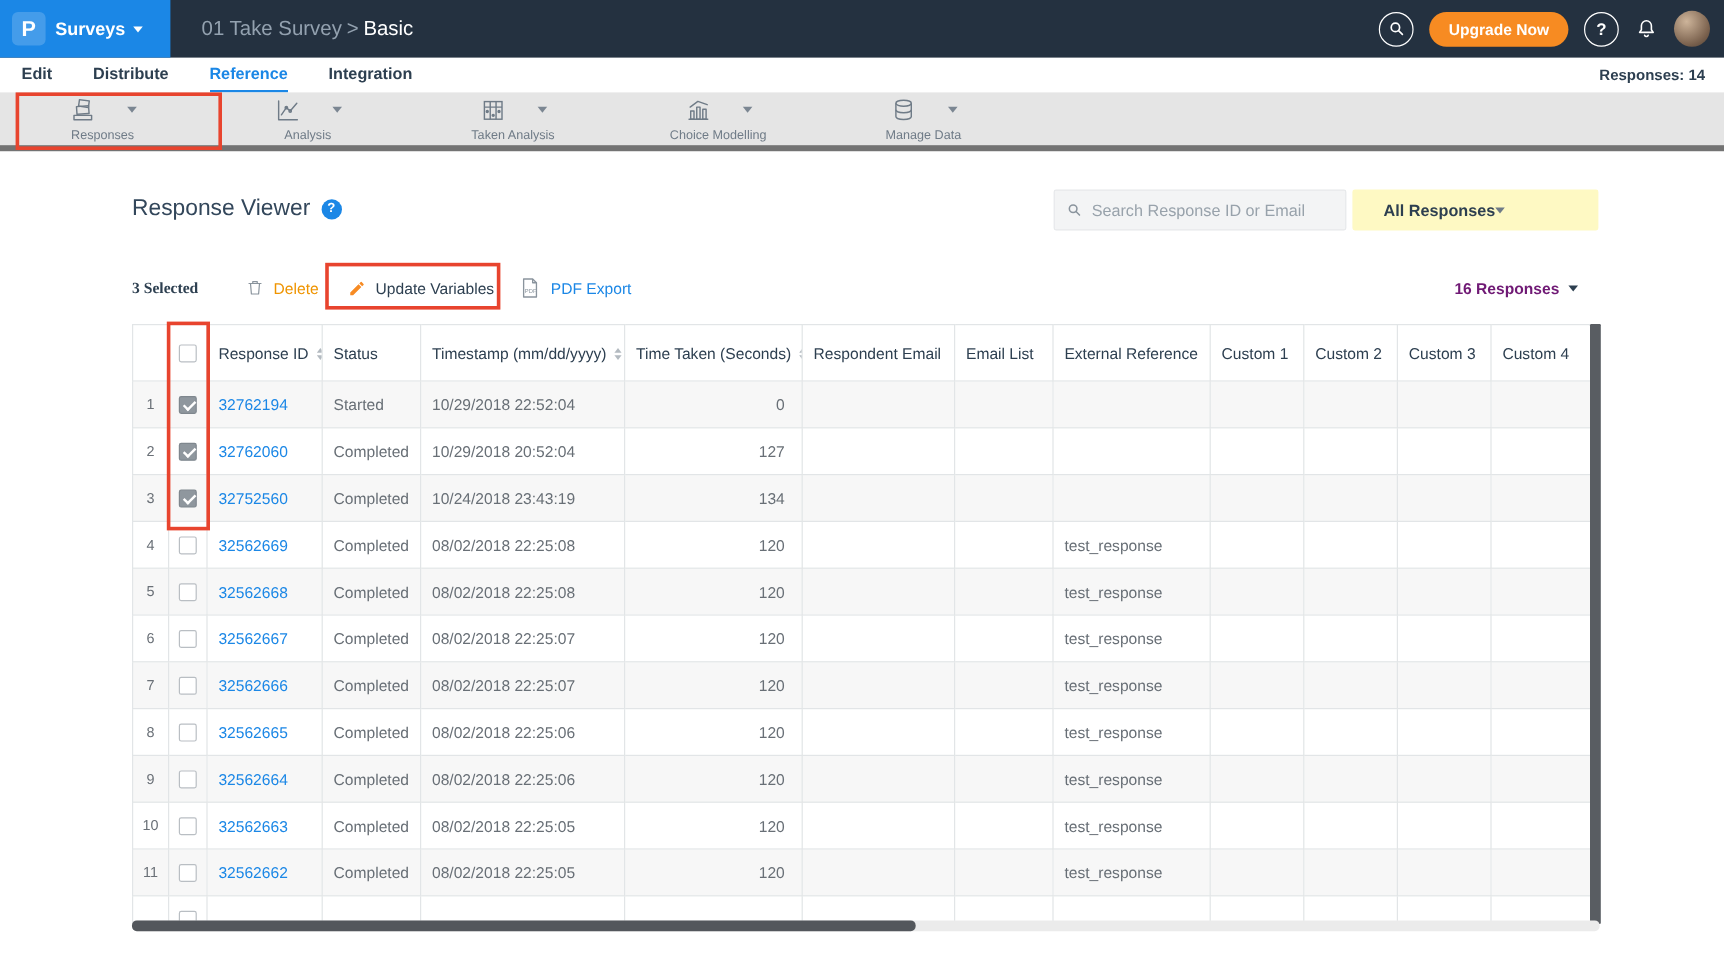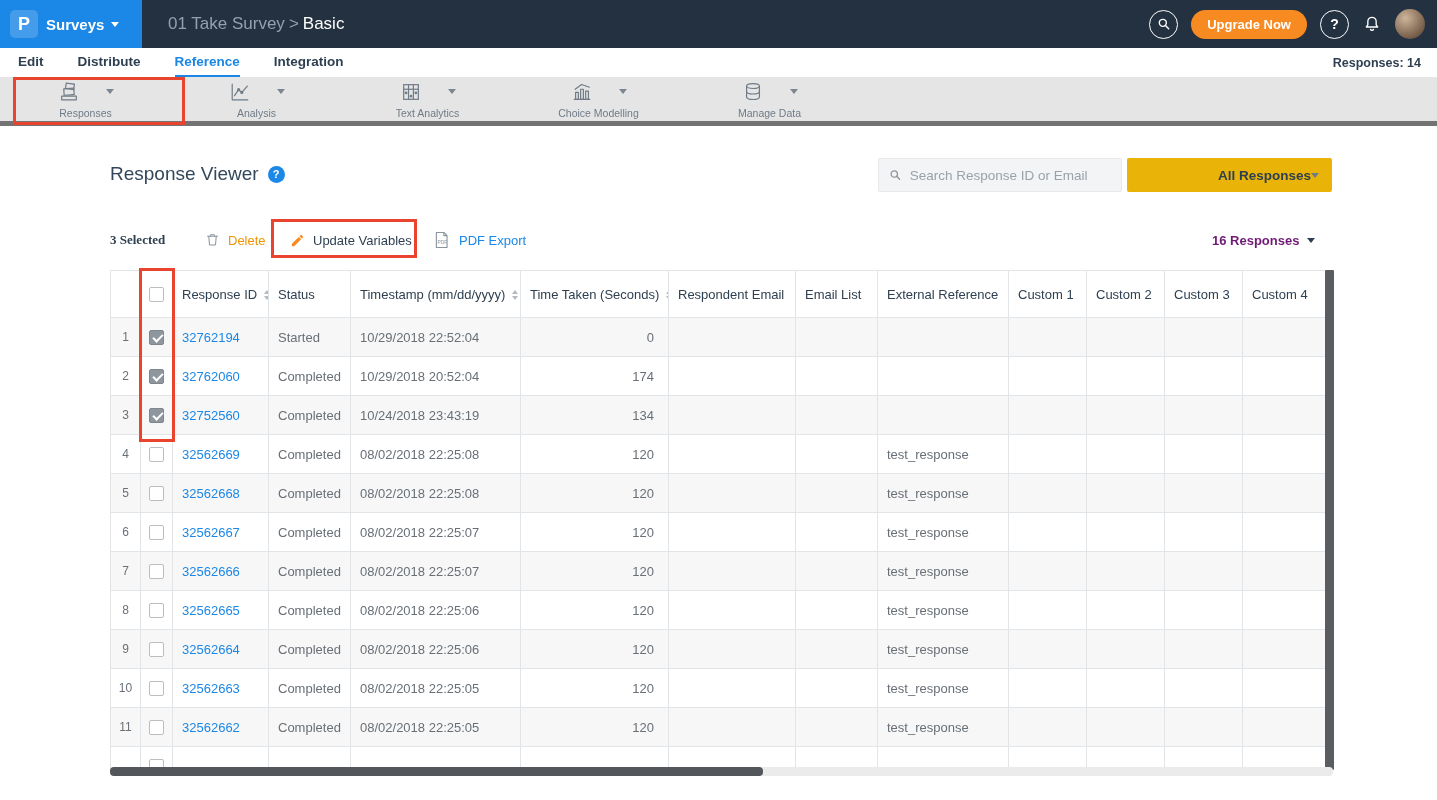--- a/index.html
+++ b/index.html
@@ -34,21 +34,21 @@
   .t-top { display: flex; align-items: center; gap: 26px; height: 24px; }
   .t-caret { width: 0; height: 0; border-left: 4px solid transparent; border-right: 4px solid transparent; border-top: 5px solid #7b8692; }
   .tool-label { font-size: 10.5px; margin-top: 3px; color: #6f7b87; }
 
   
   .viewer-title { position: absolute; left: 110px; top: 163px; display: flex; align-items: center; gap: 9px; font-size: 19px; color: #33475b; }
   .help-badge { width: 17px; height: 17px; border-radius: 50%; background: #1b87e6; color: #fff; font-size: 11px; font-weight: bold; display: flex; align-items: center; justify-content: center; cursor: pointer; }
   .search-box { position: absolute; left: 878px; top: 158px; width: 244px; height: 34px; background: #f3f4f5; border: 1px solid #e6e8ea; border-radius: 2px; display: flex; align-items: center; padding: 0 10px; gap: 8px; }
   .search-box input { border: none; background: transparent; outline: none; font-size: 13.5px; color: #333; width: 100%; font-family: inherit; }
   .search-box input::placeholder { color: #98a2ab; }
-  .filter-dd { position: absolute; left: 1127px; top: 158px; width: 205px; height: 34px; background: #eab308; border-radius: 2px; display: flex; align-items: center; justify-content: flex-end; padding: 0 13px; font-size: 13.5px; color: #2d3f50; font-weight: 600; cursor: pointer; }
+  .filter-dd { position: absolute; left: 1127px; top: 158px; width: 205px; height: 34px; background: #fef9c3; border-radius: 2px; display: flex; align-items: center; justify-content: flex-start; padding: 0 26px; font-size: 13.5px; color: #2d3f50; font-weight: 600; cursor: pointer; }
   .filter-dd .caret { color: #6f7b87; }
 
   
   .selected-count { position: absolute; left: 110px; top: 232px; font-size: 13px; font-weight: bold; color: #2d3f50; font-family: Liberation Serif, serif; }
   .action-btn { position: absolute; top: 226px; height: 28px; display: flex; align-items: center; gap: 8px; font-size: 13px; cursor: pointer; background: none; border: none; font-family: inherit; }
   #delete-btn { left: 205px; color: #ef9400; }
   #update-btn { left: 290px; color: #2d3f50; }
   #pdf-btn { left: 432px; color: #1b87e6; }
   #responses-dd { left: 1212px; color: #701a75; font-weight: 600; }
   #responses-dd .caret { color: #2d3f50; }
@@ -161,21 +161,21 @@
           <rect x="4" y="4" width="16" height="16"></rect>
           <line x1="4" y1="9" x2="20" y2="9"></line>
           <line x1="9.3" y1="4" x2="9.3" y2="20"></line>
           <line x1="14.6" y1="4" x2="14.6" y2="20"></line>
           <circle cx="6.6" cy="13" r="0.9" fill="#6f7b87"></circle>
           <circle cx="12" cy="16.5" r="0.9" fill="#6f7b87"></circle>
           <circle cx="17.3" cy="13" r="0.9" fill="#6f7b87"></circle>
         </svg>
         <span class="t-caret"></span>
       </div>
-      <span class="tool-label">Text Analytics</span>
+      <span class="tool-label">Taken Analysis</span>
     </div>
     <div class="tool-item">
       <div class="t-top">
         <svg width="22" height="22" viewBox="0 0 24 24" fill="none" stroke="#6f7b87" stroke-width="1.3" stroke-linecap="round" stroke-linejoin="round">
           <path d="M3.5 20h17"></path>
           <rect x="5" y="12.5" width="3" height="7.5"></rect>
           <rect x="10.5" y="9" width="3" height="11"></rect>
           <rect x="16" y="11" width="3" height="9"></rect>
           <polyline points="4.5 9 11.5 3.8 20 6.8"></polyline>
         </svg>
@@ -306,21 +306,21 @@
             <td class="cell-custom2"></td>
             <td class="cell-custom3"></td>
             <td class="cell-custom4"></td>
           </tr>
           <tr>
             <td class="row-num">2</td>
             <td class="cb-cell"><span class="cb checked"></span></td>
             <td class="cell-id"><a>32762060</a></td>
             <td class="cell-status">Completed</td>
             <td class="cell-timestamp">10/29/2018 20:52:04</td>
-            <td class="cell-time_taken">174</td>
+            <td class="cell-time_taken">127</td>
             <td class="cell-respondent_email"></td>
             <td class="cell-email_list"></td>
             <td class="cell-external_reference"></td>
             <td class="cell-custom1"></td>
             <td class="cell-custom2"></td>
             <td class="cell-custom3"></td>
             <td class="cell-custom4"></td>
           </tr>
           <tr>
             <td class="row-num">3</td>

